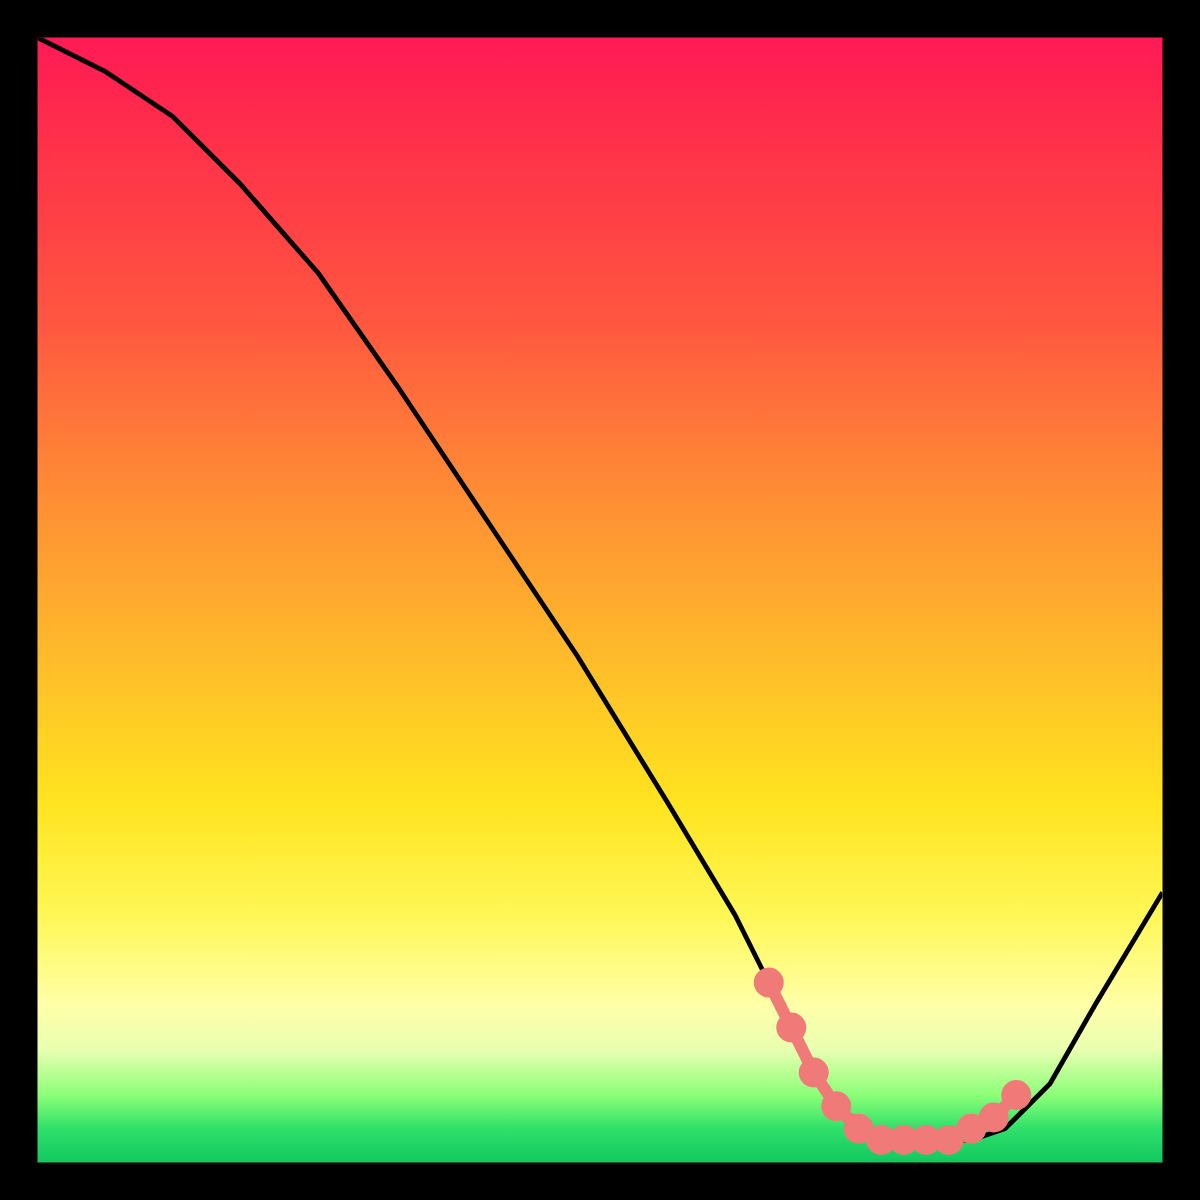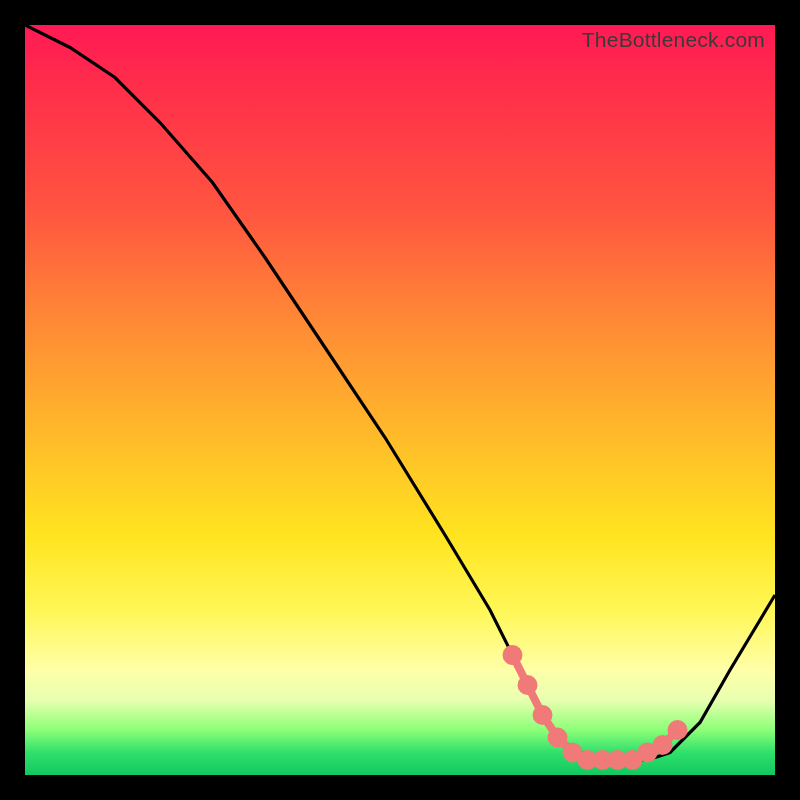--- a/index.html
+++ b/index.html
@@ -80,14 +80,13 @@
         <circle cx="562.5" cy="735.0" r="6"></circle>
         <circle cx="577.5" cy="735.0" r="6"></circle>
         <circle cx="592.5" cy="735.0" r="6"></circle>
         <circle cx="607.5" cy="735.0" r="6"></circle>
         <circle cx="622.5" cy="727.5" r="6"></circle>
         <circle cx="637.5" cy="720.0" r="6"></circle>
         <circle cx="652.5" cy="705.0" r="6"></circle>
       </g>
   </svg>
 
-  <div class="watermark">TheBottleneck.com</div>
 </div>
 
 </body></html>

